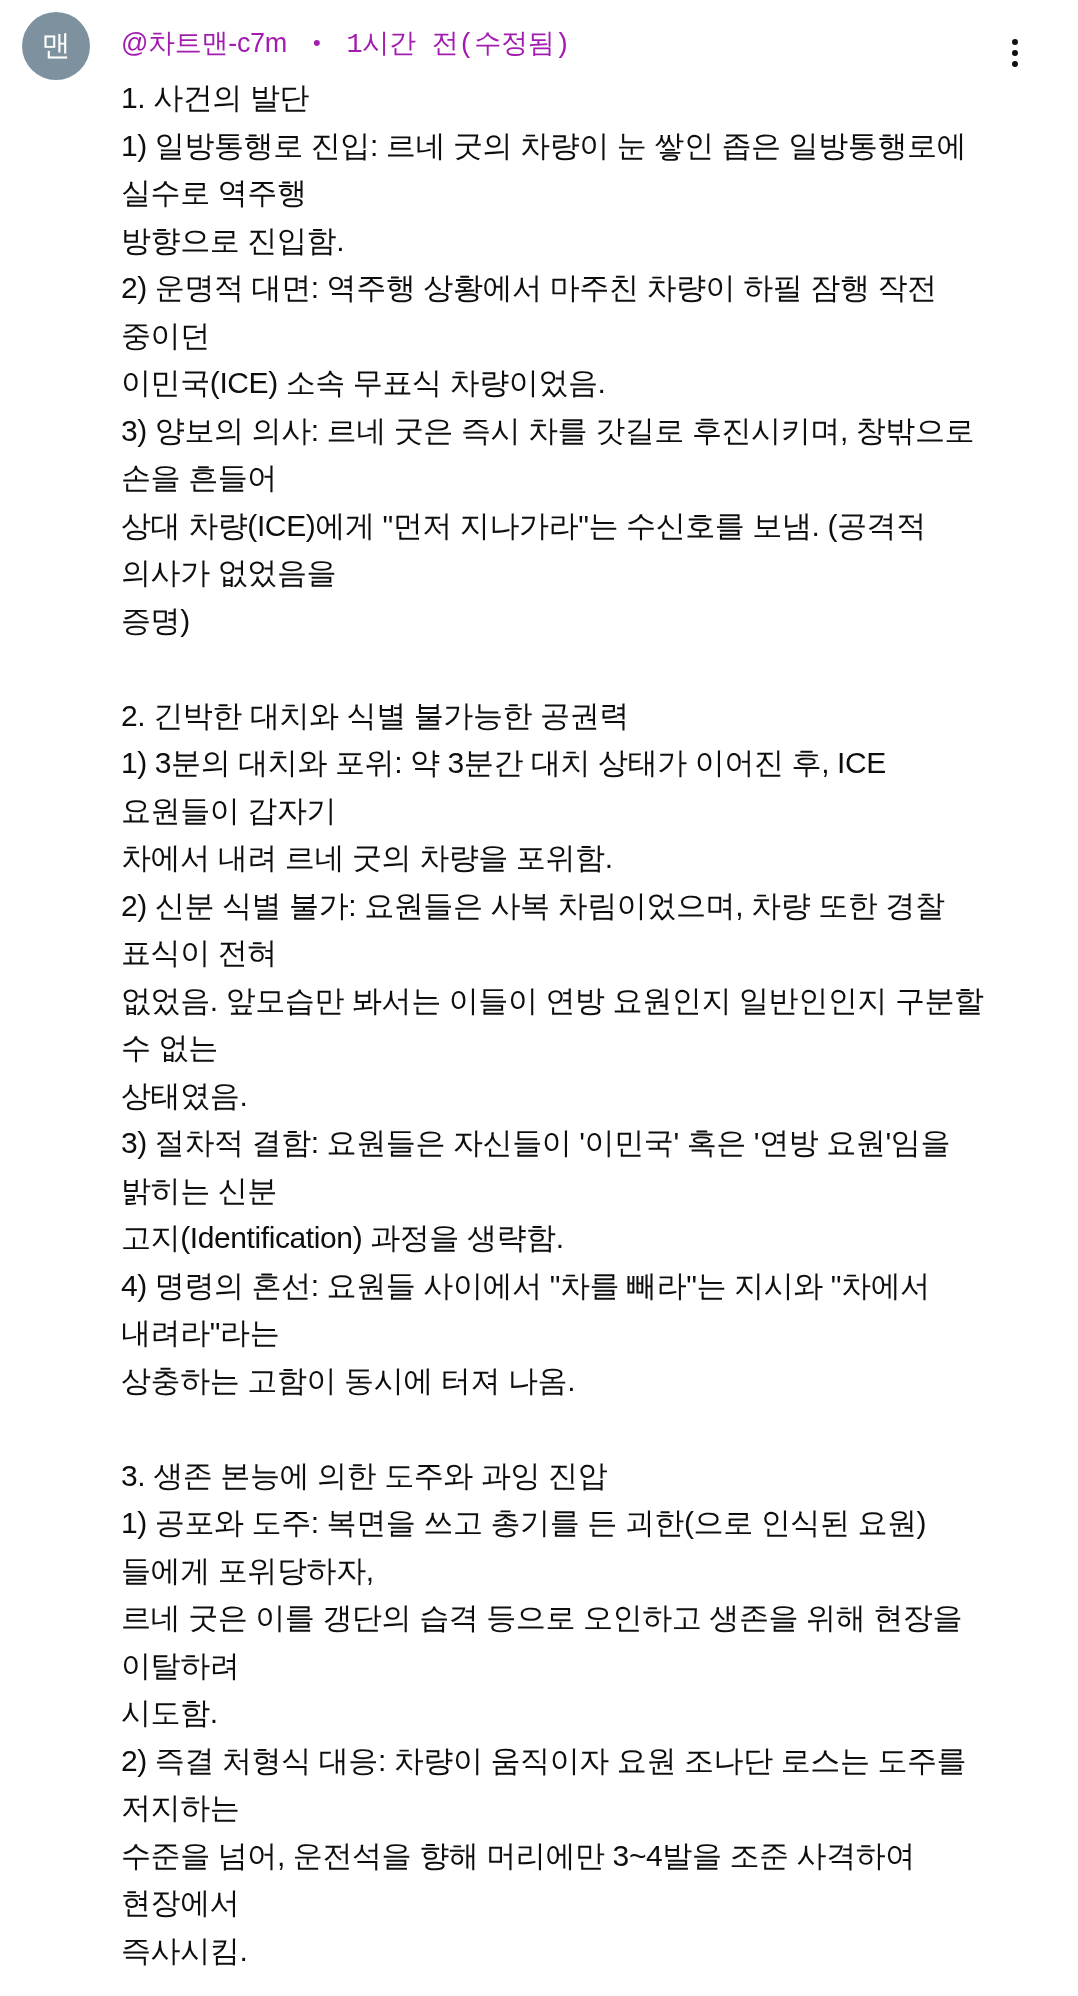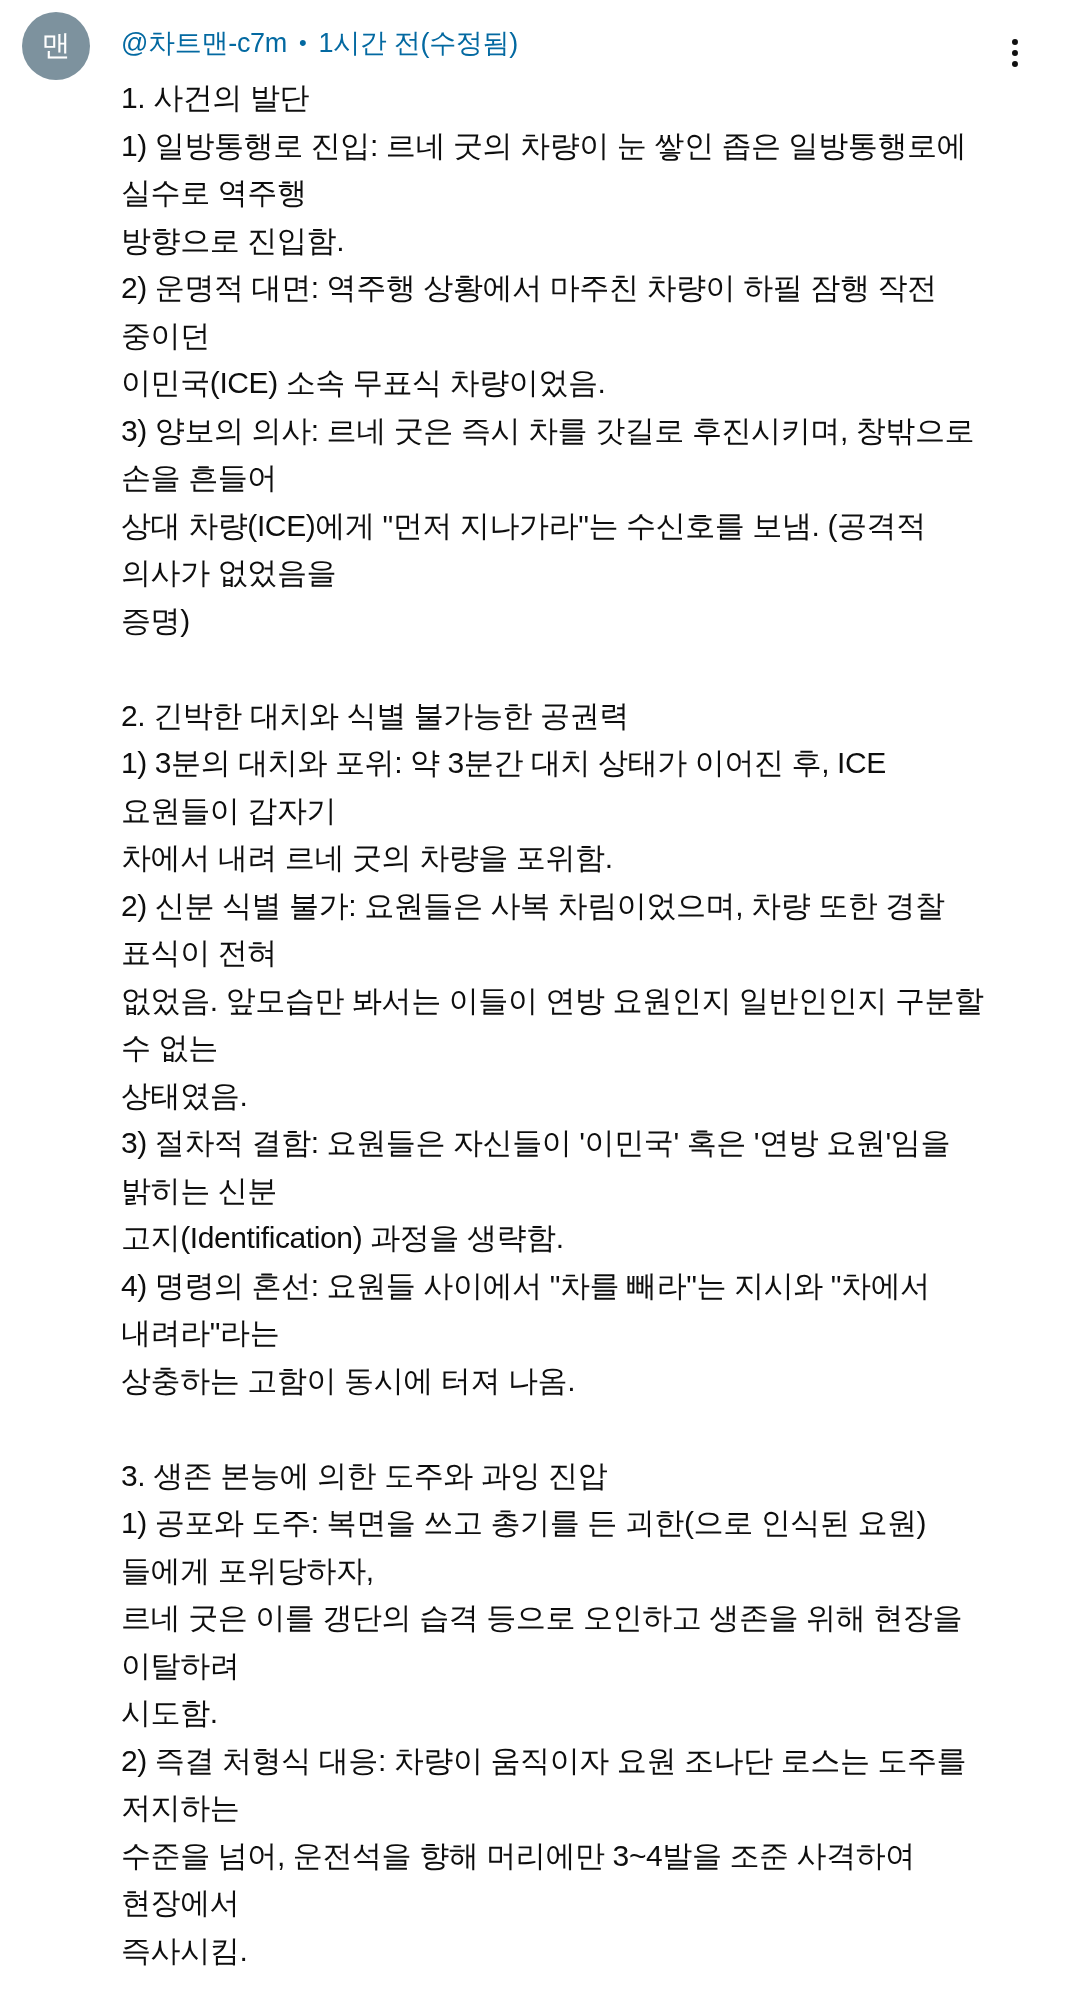--- a/index.html
+++ b/index.html
@@ -32,30 +32,30 @@
     user-select: none;
   }
   .content {
     flex: 1 1 auto;
     margin-left: 31px;
     min-width: 0;
   }
   .header-row {
     display: flex;
     align-items: baseline;
-    gap: 12px;
+    gap: 26px;
     margin-top: 13px;
     font-size: 27px;
-    color: #0369a1;
+    color: #a21caf;
     letter-spacing: -0.3px;
     white-space: nowrap;
   }
   .author { cursor: pointer; }
   .sep { font-size: 22px; position: relative; top: -2px; }
-  .timestamp { cursor: pointer; }
+  .timestamp { cursor: pointer; font-family: Liberation Mono, monospace; }
   .body-text {
     margin-top: 13px;
     font-size: 30px;
     line-height: 47.5px;
     color: #0e0e0e;
     letter-spacing: -0.4px;
     white-space: pre-line;
     word-break: keep-all;
     overflow-wrap: break-word;
   }

